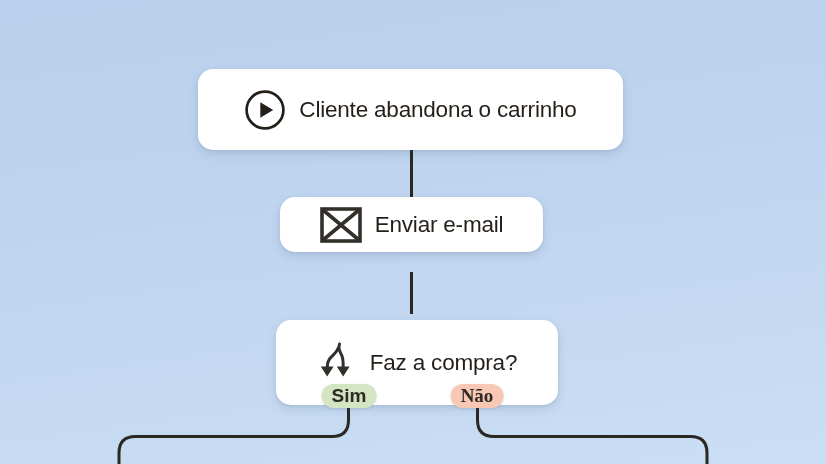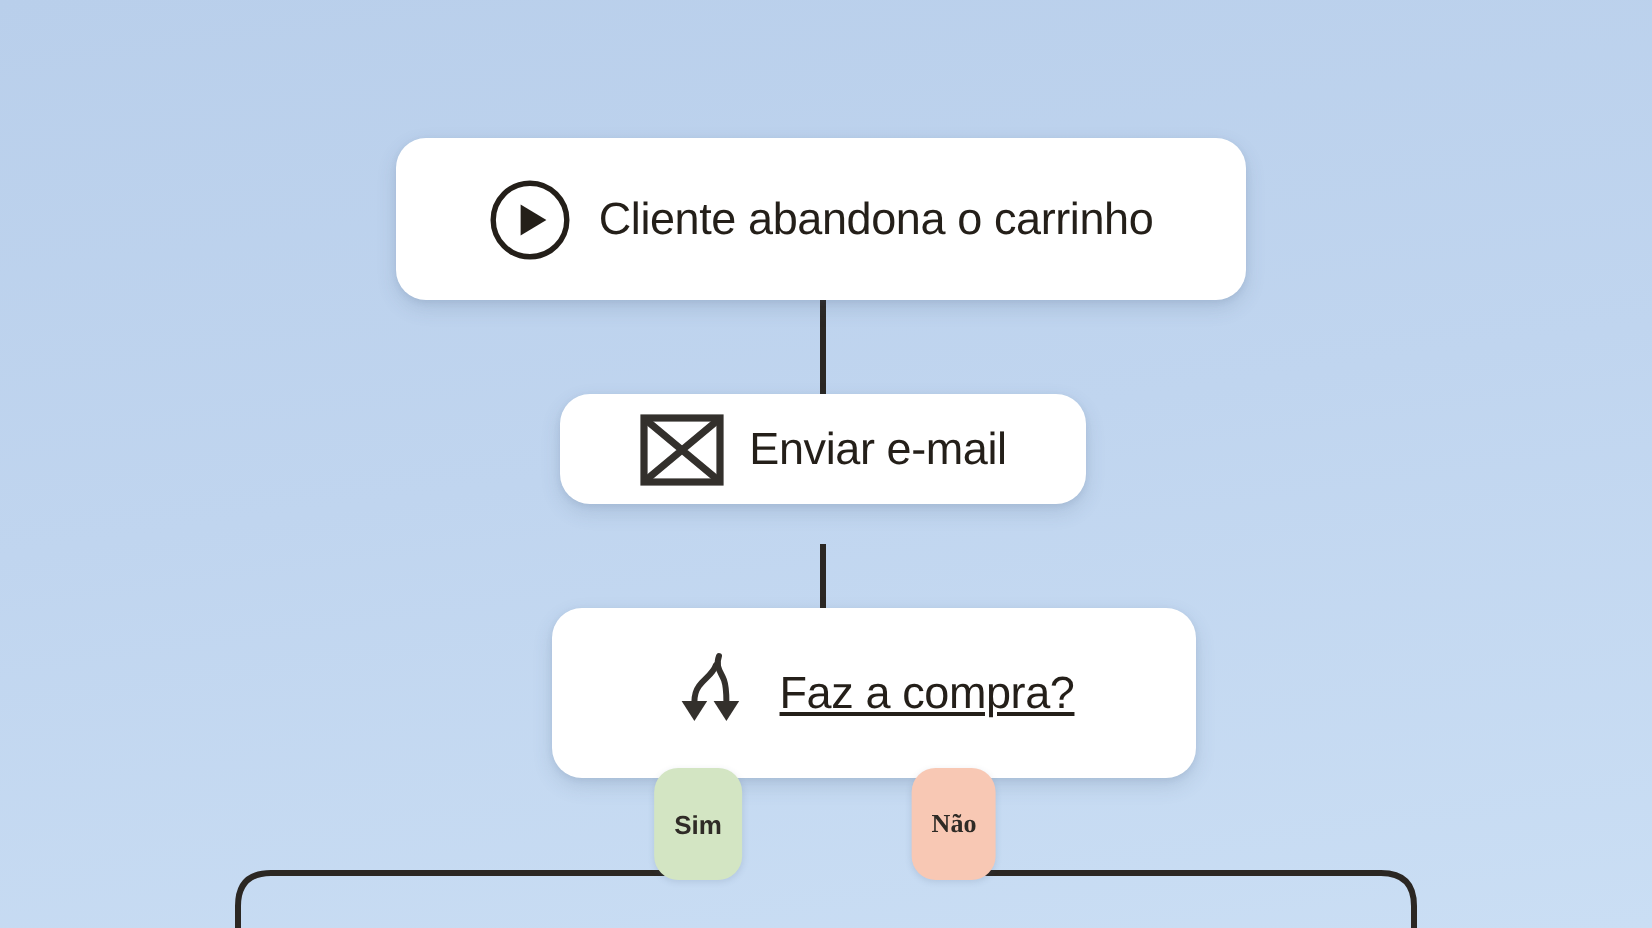--- a/index.html
+++ b/index.html
@@ -21,28 +21,28 @@
     gap:13px;
     color:#241f19;
     font-size:22.5px;
     letter-spacing:-0.2px;
     cursor:pointer;
   }
   .card .icon{display:flex;align-items:center;justify-content:center;flex:0 0 auto;}
   .card .label{white-space:nowrap;}
   .card-start{left:198px;top:69px;width:425px;height:81px;}
   .card-email{left:280px;top:197px;width:263px;height:55px;}
-  .card-decision{left:276px;top:304px;width:322px;height:85px;text-decoration:underline;}
+  .card-decision{left:276px;top:320px;width:282px;height:85px;}
   .badge{
     position:absolute;
     top:384px;height:24px;
-    padding:16px 10px;
+    padding:0 10px;
     border-radius:12px;
     display:flex;align-items:center;justify-content:center;
-    font-size:13px;font-weight:700;color:#2f2b26;
+    font-size:19px;font-weight:700;color:#2f2b26;
     transform:translateX(-50%);
     box-shadow:0 1px 3px rgba(64,86,120,0.15);
   }
   .badge-yes{left:349px;background:#d3e5c3;}
   .badge-no{left:477px;background:#f8c8b4;font-family:Liberation Serif, serif;}
 </style>
 </head>
 <body>
 
 <div class="canvas">

